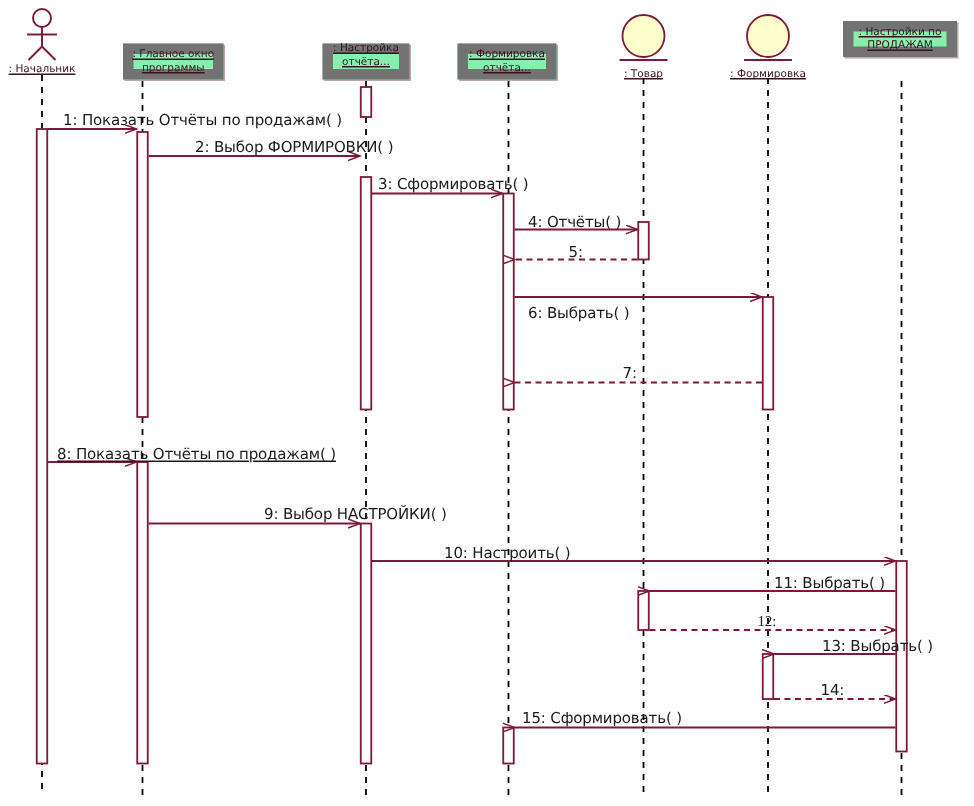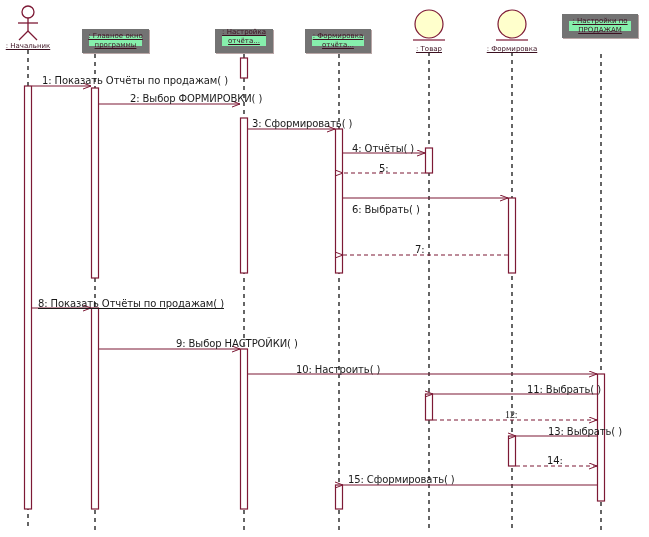--- a/index.html
+++ b/index.html
@@ -109,18 +109,18 @@
     <div class="msg-label" style="left: 42px; top: 75px;">1: Показать Отчёты по продажам( )</div>
     <div class="msg-label" style="left: 130px; top: 93px;">2: Выбор ФОРМИРОВКИ( )</div>
     <div class="msg-label" style="left: 252px; top: 118px;">3: Сформировать( )</div>
     <div class="msg-label" style="left: 352px; top: 143px;">4: Отчёты( )</div>
     <div class="msg-label" style="left: 379px; top: 163px;">5:</div>
     <div class="msg-label" style="left: 352px; top: 204px;">6: Выбрать( )</div>
     <div class="msg-label" style="left: 415px; top: 244px;">7:</div>
     <div class="msg-label" style="left: 38px; top: 298px; text-decoration: underline;">8: Показать Отчёты по продажам( )</div>
     <div class="msg-label" style="left: 132px; top: 338px; margin-left: 44px;">9: Выбор НАСТРОЙКИ( )</div>
     <div class="msg-label" style="left: 260px; top: 364px; margin-left: 36px;">10: Настроить( )</div>
-    <div class="msg-label" style="left: 527px; top: 384px;">11: Выбрать( )</div>
+    <div class="msg-label" style="left: 516px; top: 384px;">11: Выбрать( )</div>
     <div class="msg-label" style="left: 505px; top: 409px; font-family: Liberation Serif, serif;">12:</div>
     <div class="msg-label" style="left: 548px; top: 426px; text-align: center;">13: Выбрать( )</div>
     <div class="msg-label" style="left: 547px; top: 455px;">14:</div>
     <div class="msg-label" style="left: 348px; top: 474px;">15: Сформировать( )</div>
   </div>
 
 </body></html>

